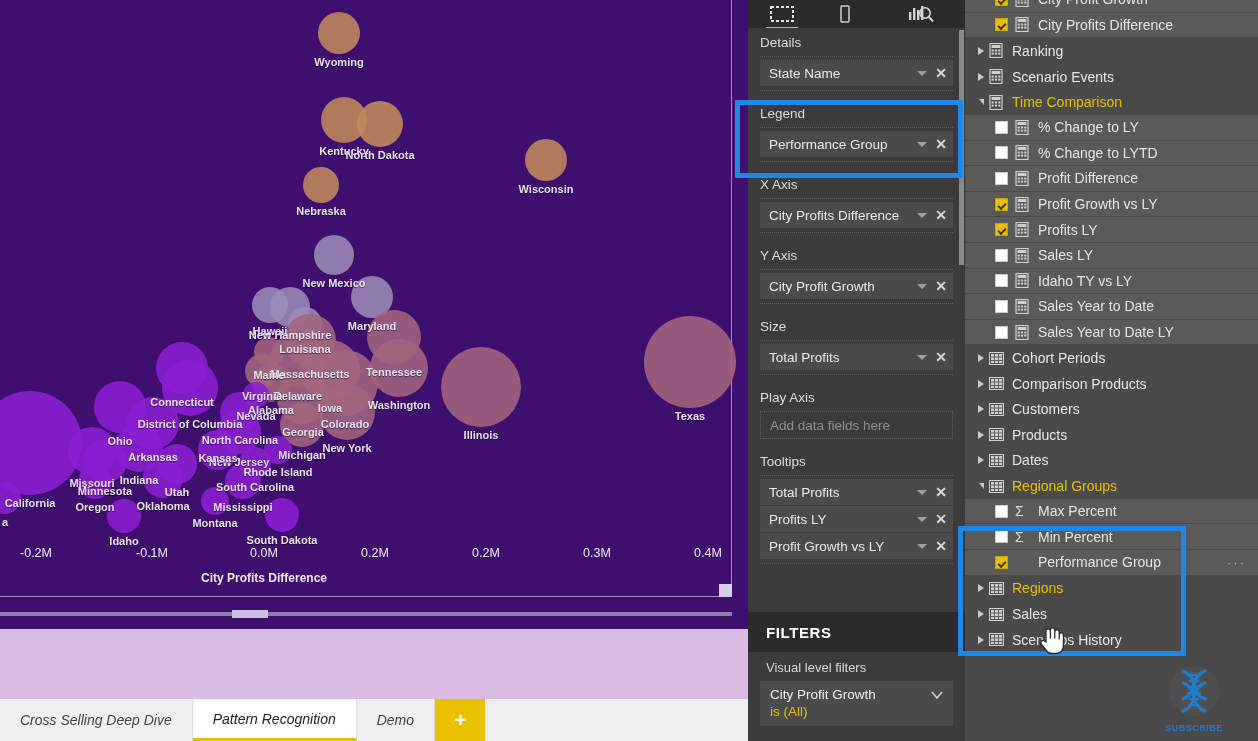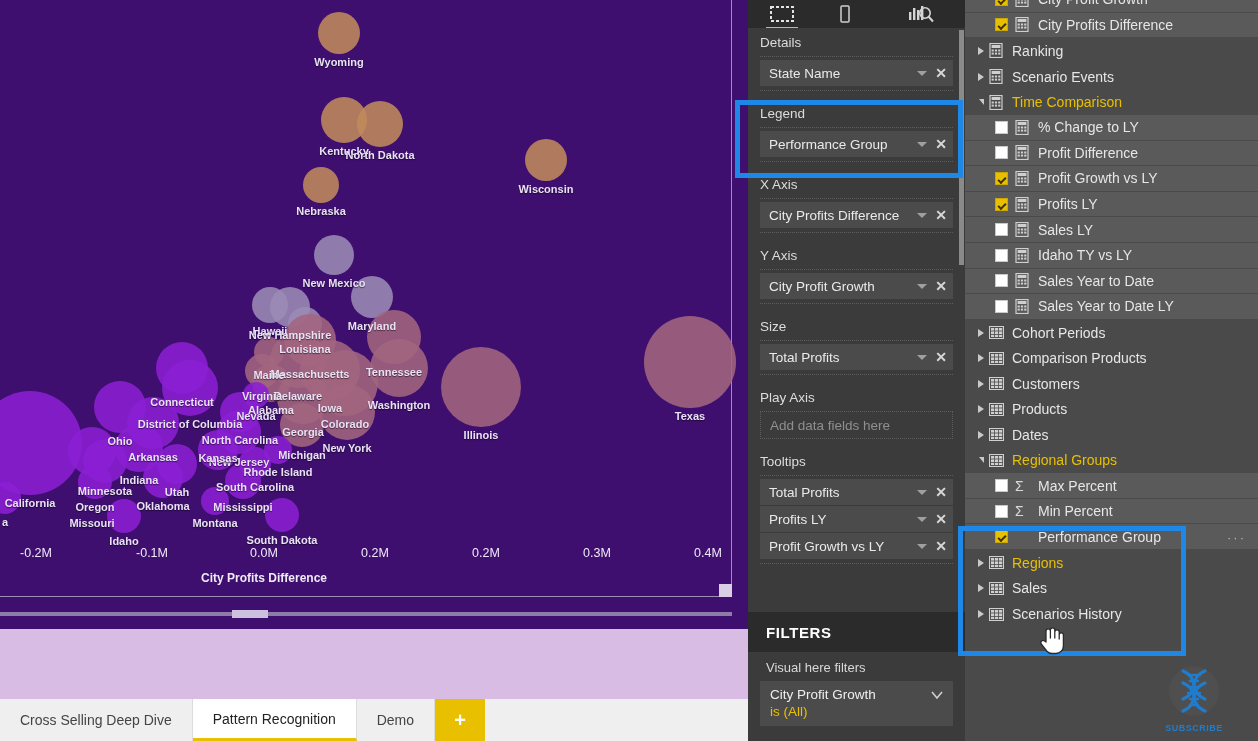--- a/index.html
+++ b/index.html
@@ -80,20 +80,21 @@
     background: #efefef;
     display: flex; align-items: stretch;
   }
   .tab {
     display: flex; align-items: center; justify-content: center;
     font-size: 14px; color: #444; padding: 0 20px;
     background: #efefef;
     border-right: 1px solid #dcdcdc;
     cursor: pointer;
     white-space: nowrap;
+    font-style: italic;
   }
   .tab.active {
     background: #ffffff; color: #222;
     border-bottom: 3px solid #e8c000;
   }
   .tab.add {
     background: #e8c000; color: #fff; font-size: 20px; font-weight: bold;
     width: 50px; padding: 0; border-right: none;
   }
 
@@ -330,21 +331,21 @@
           <div class="blabel" style="left: 240px; top: 434px;">North Carolina</div>
           <div class="blabel" style="left: 190px; top: 418px;">District of Columbia</div>
           <div class="blabel" style="left: 182px; top: 396px;">Connecticut</div>
           <div class="blabel" style="left: 120px; top: 435px;">Ohio</div>
           <div class="blabel" style="left: 153px; top: 451px;">Arkansas</div>
           <div class="blabel" style="left: 239px; top: 456px;">New Jersey</div>
           <div class="blabel" style="left: 218px; top: 452px;">Kansas</div>
           <div class="blabel" style="left: 278px; top: 466px;">Rhode Island</div>
           <div class="blabel" style="left: 255px; top: 481px;">South Carolina</div>
           <div class="blabel" style="left: 139px; top: 474px;">Indiana</div>
-          <div class="blabel" style="left: 92px; top: 477px; margin-top: 40px;">Missouri</div>
+          <div class="blabel" style="left: 92px; top: 477px;">Missouri</div>
           <div class="blabel" style="left: 105px; top: 485px;">Minnesota</div>
           <div class="blabel" style="left: 177px; top: 486px;">Utah</div>
           <div class="blabel" style="left: 163px; top: 500px;">Oklahoma</div>
           <div class="blabel" style="left: 243px; top: 501px;">Mississippi</div>
           <div class="blabel" style="left: 95px; top: 501px;">Oregon</div>
           <div class="blabel" style="left: 30px; top: 497px;">California</div>
           <div class="blabel" style="left: 215px; top: 517px;">Montana</div>
           <div class="blabel" style="left: 282px; top: 534px;">South Dakota</div>
           <div class="blabel" style="left: 124px; top: 535px;">Idaho</div>
           <div class="blabel" style="left: 5px; top: 516px;">a</div>
@@ -462,21 +463,21 @@
             <span class="xbtn">✕</span>
           </div>
         </div>
       </div>
     <div id="viz-vscroll"></div>
     <div id="viz-vthumb"></div>
 
     <div id="filters-head">FILTERS</div>
 
     <div id="filters-body">
-      <div class="filter-sub">Visual here filters</div>
+      <div class="filter-sub">Visual level filters</div>
       <div class="filter-card">
         <div class="fc-title">City Profit Growth</div>
         <div class="fc-sub">is (All)</div>
         <svg class="fc-chev" viewBox="0 0 12 12">
           <polyline points="1,3 6,9 11,3" fill="none" stroke="#cfcfcf" stroke-width="1.6"></polyline>
         </svg>
       </div>
     </div>
   </div>
 
@@ -590,20 +591,39 @@
               <rect x="2.6" y="6.5" width="2.2" height="2"></rect>
               <rect x="5.9" y="6.5" width="2.2" height="2"></rect>
               <rect x="9.2" y="6.5" width="2.2" height="2"></rect>
               <rect x="2.6" y="9.6" width="2.2" height="2"></rect>
               <rect x="5.9" y="9.6" width="2.2" height="2"></rect>
               <rect x="9.2" y="9.6" width="2.2" height="2"></rect>
             </g>
           </svg>
         </span>
         <span class="flabel">% Change to LY</span>
+      </div>
+      <div class="frow child">
+        <span style="width:22px;flex:0 0 22px;"></span>
+        <span class="chk"></span>
+        <span class="ic">
+          <svg width="14" height="15" viewBox="0 0 14 15">
+            <rect x="1" y="0.5" width="12" height="14" fill="none" stroke="#cfcfcf" stroke-width="1.2"></rect>
+            <rect x="2.6" y="2" width="8.8" height="3" fill="#cfcfcf"></rect>
+            <g fill="#cfcfcf">
+              <rect x="2.6" y="6.5" width="2.2" height="2"></rect>
+              <rect x="5.9" y="6.5" width="2.2" height="2"></rect>
+              <rect x="9.2" y="6.5" width="2.2" height="2"></rect>
+              <rect x="2.6" y="9.6" width="2.2" height="2"></rect>
+              <rect x="5.9" y="9.6" width="2.2" height="2"></rect>
+              <rect x="9.2" y="9.6" width="2.2" height="2"></rect>
+            </g>
+          </svg>
+        </span>
+        <span class="flabel">% Change to LYTD</span>
       </div>
       <div class="frow child">
         <span style="width:22px;flex:0 0 22px;"></span>
         <span class="chk"></span>
         <span class="ic">
           <svg width="14" height="15" viewBox="0 0 14 15">
             <rect x="1" y="0.5" width="12" height="14" fill="none" stroke="#cfcfcf" stroke-width="1.2"></rect>
             <rect x="2.6" y="2" width="8.8" height="3" fill="#cfcfcf"></rect>
             <g fill="#cfcfcf">
               <rect x="2.6" y="6.5" width="2.2" height="2"></rect>

